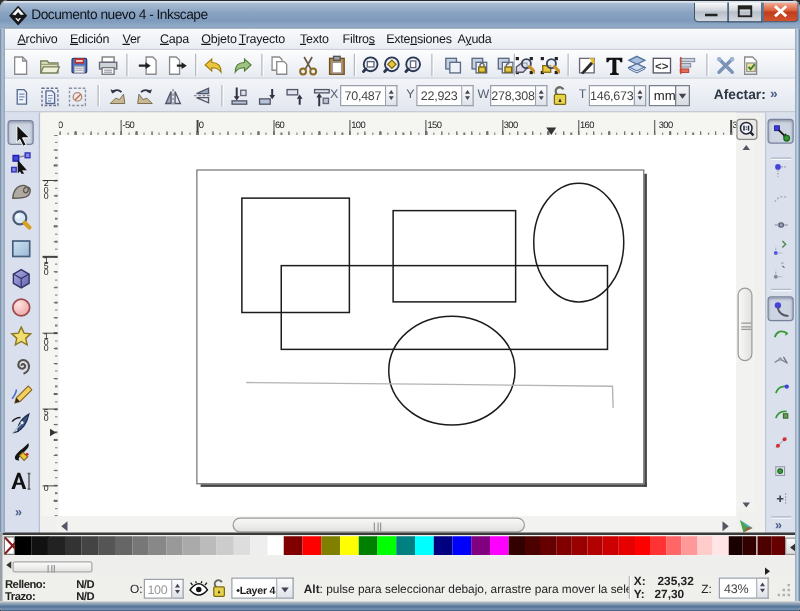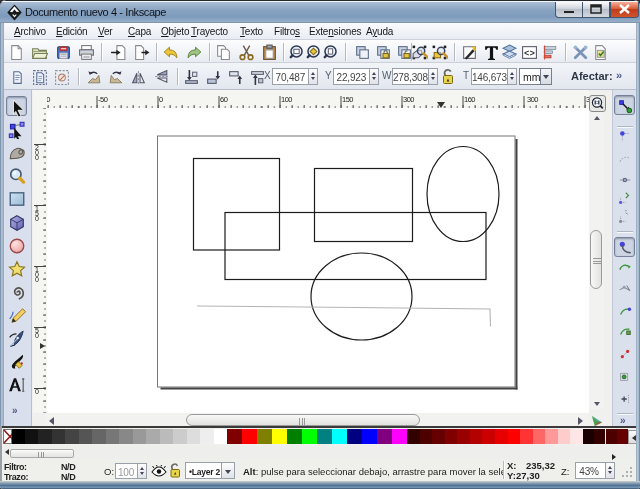--- a/index.html
+++ b/index.html
@@ -682,50 +682,50 @@
   <div id="palscroll">
     <div class="tri" style="left:5px;top:4px;border-top:3px solid transparent;border-bottom:3px solid transparent;border-right:4px solid #333"></div>
     <div id="palthumb">
         <div class="grip" style="left:27px;top:2px;width:1px;height:6px"></div>
         <div class="grip" style="left:29.5px;top:2px;width:1px;height:6px"></div>
         <div class="grip" style="left:32px;top:2px;width:1px;height:6px"></div>
       </div>
   </div>
 
   <div id="statusbar">
-    <span class="lab" style="position:absolute;left:4px;top:3px">Filtro:</span>
+    <span class="lab" style="position:absolute;left:4px;top:3px">Relleno:</span>
     <span class="lab" style="position:absolute;left:4px;top:13px">Trazo:</span>
     <span class="lab" style="position:absolute;left:61px;top:3px">N/D</span>
     <span class="lab" style="position:absolute;left:61px;top:13px">N/D</span>
     <span style="position:absolute;left:104px;top:7px">O:</span>
     <div class="fbox" style="left:115px;top:4px;width:23px;height:16px;font-size:10px;color:#999">100</div>
     <div class="spin2" style="left:138px;top:4px">
         <b class="tu"></b>
         <b class="td"></b>
       </div>
     <svg class="abs" style="left:151px;top:5px" width="16" height="13" viewBox="0 0 16 13">
       <path d="M1 8c2.5-3.5 5-5 7-5s4.5 1.5 7 5c-2.5 2.8-5 4-7 4s-4.5-1.2-7-4z" fill="#fff" stroke="#111" stroke-width="1.1"></path>
       <circle cx="8" cy="7.5" r="2.2" fill="#111"></circle>
       <path d="M3 4L1.5 2M6 2.5L5.5 1M10 2.5l.5-1.5M13 4l1.5-2" stroke="#111"></path>
     </svg>
     <svg class="abs" style="left:169px;top:3px" width="13" height="17" viewBox="0 0 13 17">
       <path d="M3.5 8V5a3 3 0 016 0" fill="none" stroke="#6a6a62" stroke-width="1.6" transform="rotate(-28 6.5 6.5)"></path>
       <rect x="2" y="7.5" width="8.5" height="7.5" rx="1" fill="#e8d44a" stroke="#7c6a14"></rect>
       <path d="M6.2 10l1 2.6H5.2z" fill="#222"></path>
     </svg>
-    <div class="fbox" style="left:185px;top:3px;width:37px;height:17px;text-align:left;padding-left:3px;font-size:8.5px;color:#222;white-space:nowrap;overflow:hidden;padding-top:3.5px;font-weight:bold">•Layer 2</div>
+    <div class="fbox" style="left:185px;top:3px;width:37px;height:17px;text-align:left;padding-left:3px;font-size:8.5px;color:#222;white-space:nowrap;overflow:hidden;padding-top:3.5px;font-weight:bold">•Layer 4</div>
     <div class="spin2" style="left:222px;top:3px;width:13px;height:17px">
         <b class="td" style="margin-top:6.5px;border-left-width:3px;border-right-width:3px;border-top-width:4px"></b>
       </div>
     <div style="position:absolute;left:243px;top:6.5px;width:260px;overflow:hidden;white-space:nowrap"><span class="b">Alt</span>: pulse para seleccionar debajo, arrastre para mover la selección</div>
     <div class="vsep" style="left:503px;top:2px;height:18px"></div>
     <span class="b" style="position:absolute;left:507px;top:1px">X:</span>
     <div class="b" style="position:absolute;left:516px;top:1px;width:39px;text-align:right">235,32</div>
     <span class="b" style="position:absolute;left:507px;top:11px">Y:</span>
-    <div class="b" style="position:absolute;left:516px;top:11px;width:39px;text-align:left">27,30</div>
+    <div class="b" style="position:absolute;left:516px;top:11px;width:39px;text-align:center">27,30</div>
     <span style="position:absolute;left:561px;top:7px">Z:</span>
     <div class="fbox" style="left:575px;top:3px;width:31px;height:17px;text-align:center;font-size:10px">43%</div>
     <div class="spin2" style="left:606px;top:3px;height:17px">
         <b class="tu"></b>
         <b class="td"></b>
       </div>
     <div style="position:absolute;left:612px;top:-5px;width:0;height:0;border-top:3px solid transparent;border-bottom:3px solid transparent;border-left:4px solid #222"></div>
     <svg class="abs" style="left:622px;top:8px" width="12" height="12">
         <g fill="#b0b0ac">
           <rect x="8" y="0" width="2" height="2"></rect>

